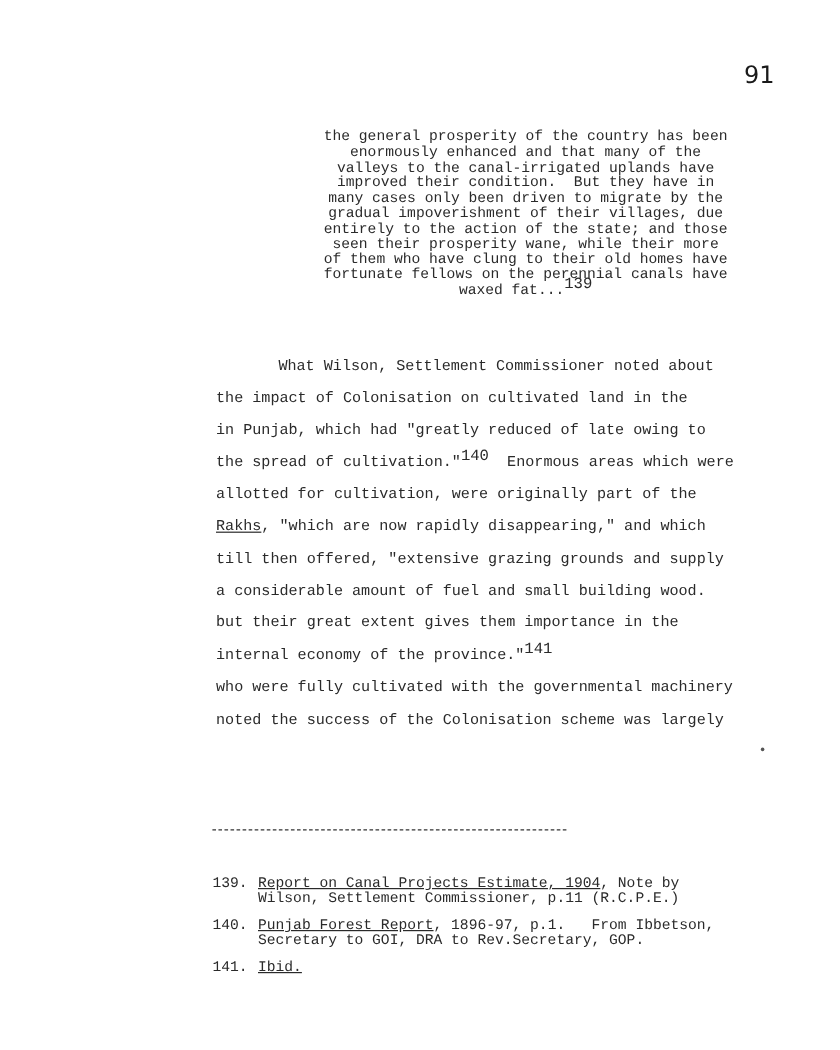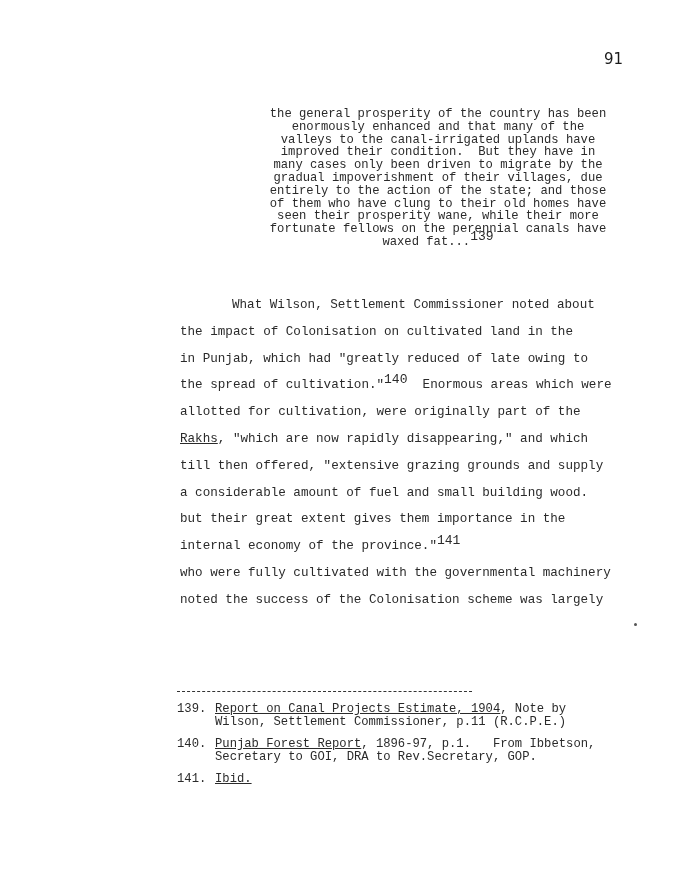--- a/index.html
+++ b/index.html
@@ -1,51 +1,51 @@
 <!DOCTYPE html>
 <html><head>
 <meta charset="utf-8">
 <style>
   html, body { margin: 0; padding: 0; background: #ffffff; }
   body { width: 700px; height: 875px; position: relative; overflow: hidden;
          font-family: "Liberation Mono", "DejaVu Sans Mono", monospace; color: #2a2a2a; }
-  .page-number { position: absolute; left: 604px; top: 50px; font-family: "DejaVu Sans", sans-serif;
-                 font-size: 15px; color: #1a1a1a; }
+  .page-number { position: absolute; left: 620px; top: 50px; font-family: "DejaVu Sans", sans-serif;
+                 font-size: 20px; color: #1a1a1a; }
   .blockquote { position: absolute; left: 238px; top: 108px; width: 400px;
                 font-size: 12.2px; line-height: 12.8px; }
   .blockquote .line { white-space: pre; text-align: center; }
   sup { font-family: Liberation Mono, monospace; font-size: 13px; vertical-align: 5px; line-height: 0; }
   .body-text { position: absolute; left: 180px; top: 292px; width: 460px;
                font-size: 12.6px; line-height: 26.8px; }
   .body-text .line { white-space: pre; }
   .indent { padding-left: 52px; }
   .u { text-decoration: underline; }
   .rule { position: absolute; left: 177px; top: 691px; width: 295px; border-top: 1.5px dashed #333; }
-  .footnotes { position: absolute; left: 177px; top: 703px; width: 480px; font-size: 12.2px; line-height: 12.5px; }
+  .footnotes { position: absolute; left: 177px; top: 730px; width: 480px; font-size: 12.2px; line-height: 12.5px; }
   .fn { margin-bottom: 10px; }
   .fn .num { display: inline-block; width: 38px; }
   .fn .cont { padding-left: 38px; white-space: pre; }
   .fn .first { white-space: pre; }
   .speck { position: absolute; width: 3px; height: 3px; border-radius: 50%; background: #555; }
 </style>
 </head>
 <body>
 
 <div class="page-number">91</div>
 
 <div class="blockquote">
   <div class="line">the general prosperity of the country has been</div>
   <div class="line">enormously enhanced and that many of the</div>
   <div class="line">valleys to the canal-irrigated uplands have</div>
   <div class="line">improved their condition.  But they have in</div>
   <div class="line">many cases only been driven to migrate by the</div>
   <div class="line">gradual impoverishment of their villages, due</div>
   <div class="line">entirely to the action of the state; and those</div>
+  <div class="line">seen their prosperity wane, while their more</div>
   <div class="line">of them who have clung to their old homes have</div>
-  <div class="line">seen their prosperity wane, while their more</div>
   <div class="line">fortunate fellows on the perennial canals have</div>
   <div class="line"><span>waxed fat...</span><sup>139</sup></div>
 </div>
 
 <div class="body-text">
   <div class="line indent">What Wilson, Settlement Commissioner noted about</div>
   <div class="line">the impact of Colonisation on cultivated land in the</div>
   <div class="line">in Punjab, which had "greatly reduced of late owing to</div>
   <div class="line"><span>the spread of cultivation."</span><sup>140</sup><span>  Enormous areas which were</span></div>
   <div class="line">allotted for cultivation, were originally part of the</div>

